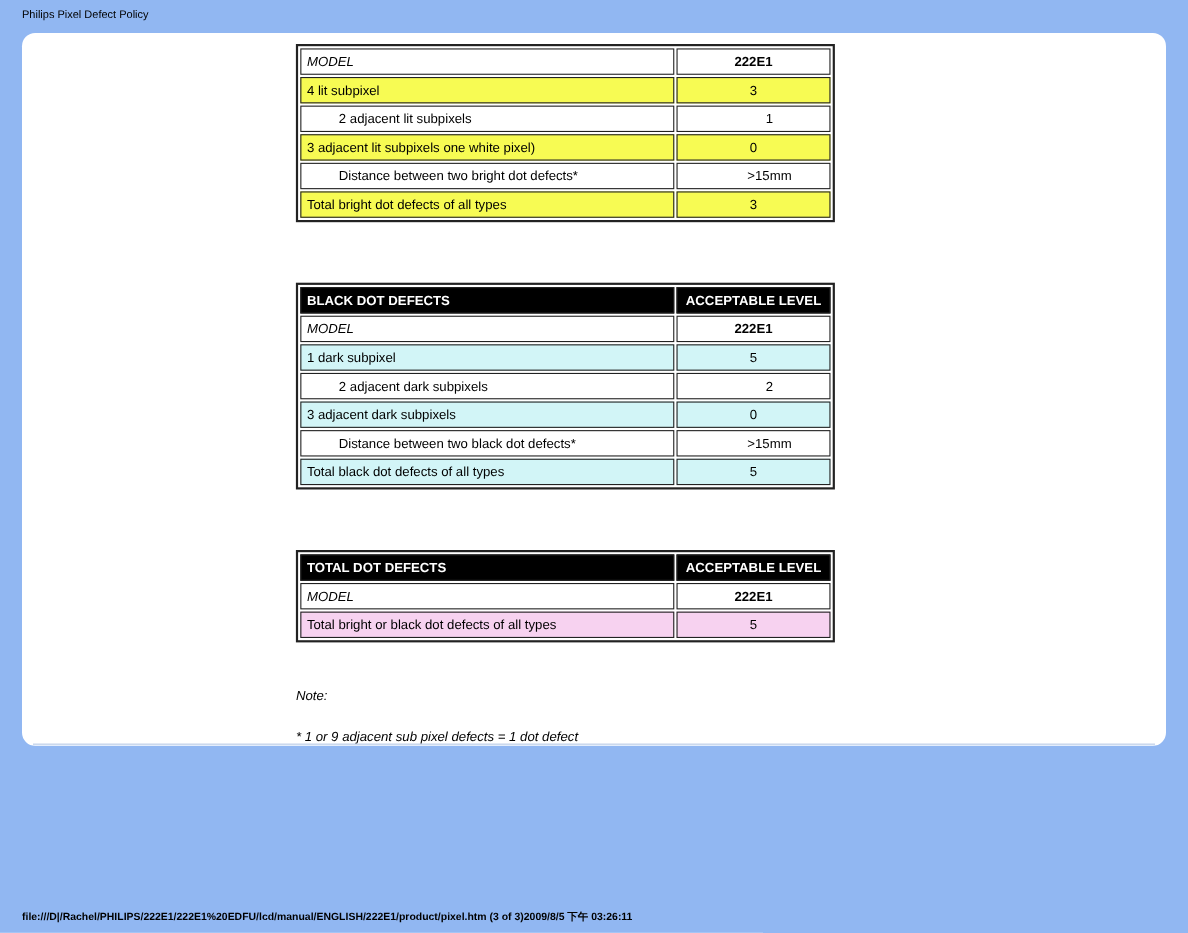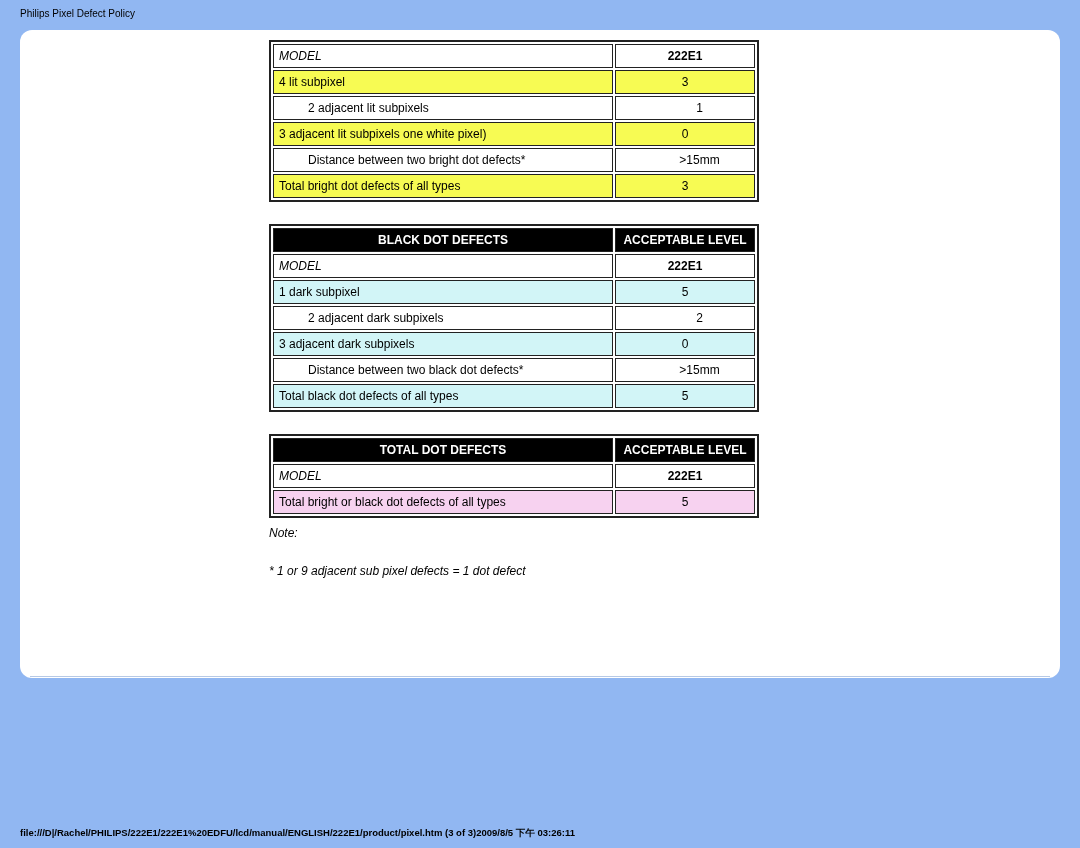--- a/index.html
+++ b/index.html
@@ -34,39 +34,39 @@
     left: 225px;
     top: 10px;
     width: 570px;
   }
   .defect-table {
     border: 2px solid #222;
     border-collapse: separate;
     border-spacing: 2px;
     width: 490px;
     margin-left: 24px;
-    margin-bottom: 22px;
+    margin-bottom: 55px;
     background: #fff;
   }
   .defect-table td, .defect-table th {
     border: 1px solid #222;
     padding: 4px 5px;
     font-size: 12px;
     text-align: left;
     font-weight: normal;
   }
   .defect-table .col-right {
     width: 140px;
     text-align: center;
   }
   .hdr-row td, .hdr-row th {
     background: #000;
     color: #fff;
     font-weight: bold;
-    text-align: center;
+    text-align: left;
   }
   .hdr-row .col-right { text-align: center; }
   .model-row td {
     font-style: italic;
   }
   .model-row .col-right {
     font-style: normal;
     font-weight: bold;
   }
   .yellow td { background: #f7fb53; }

